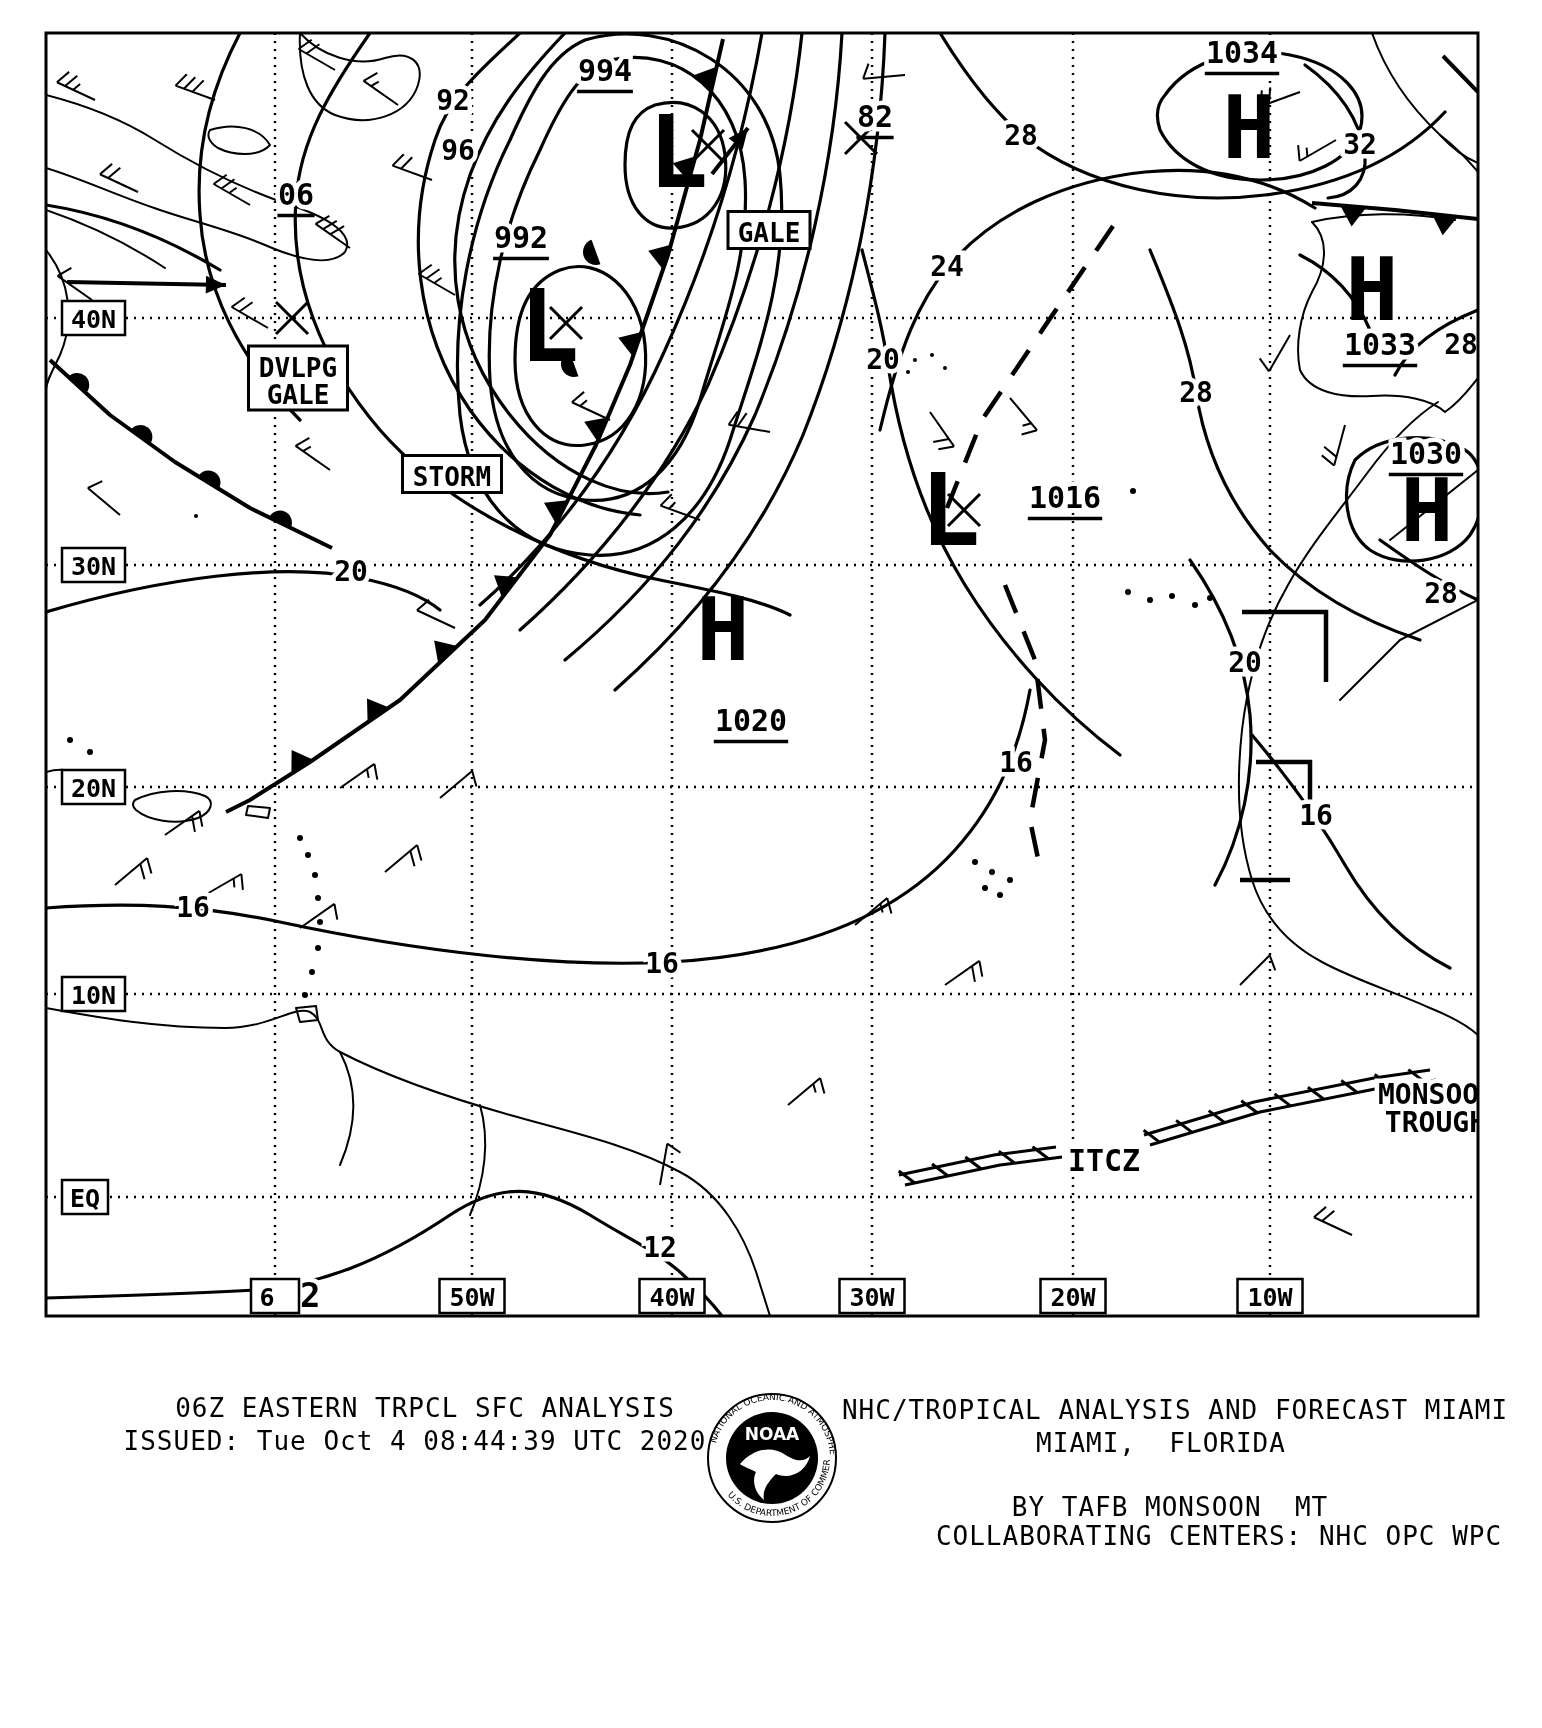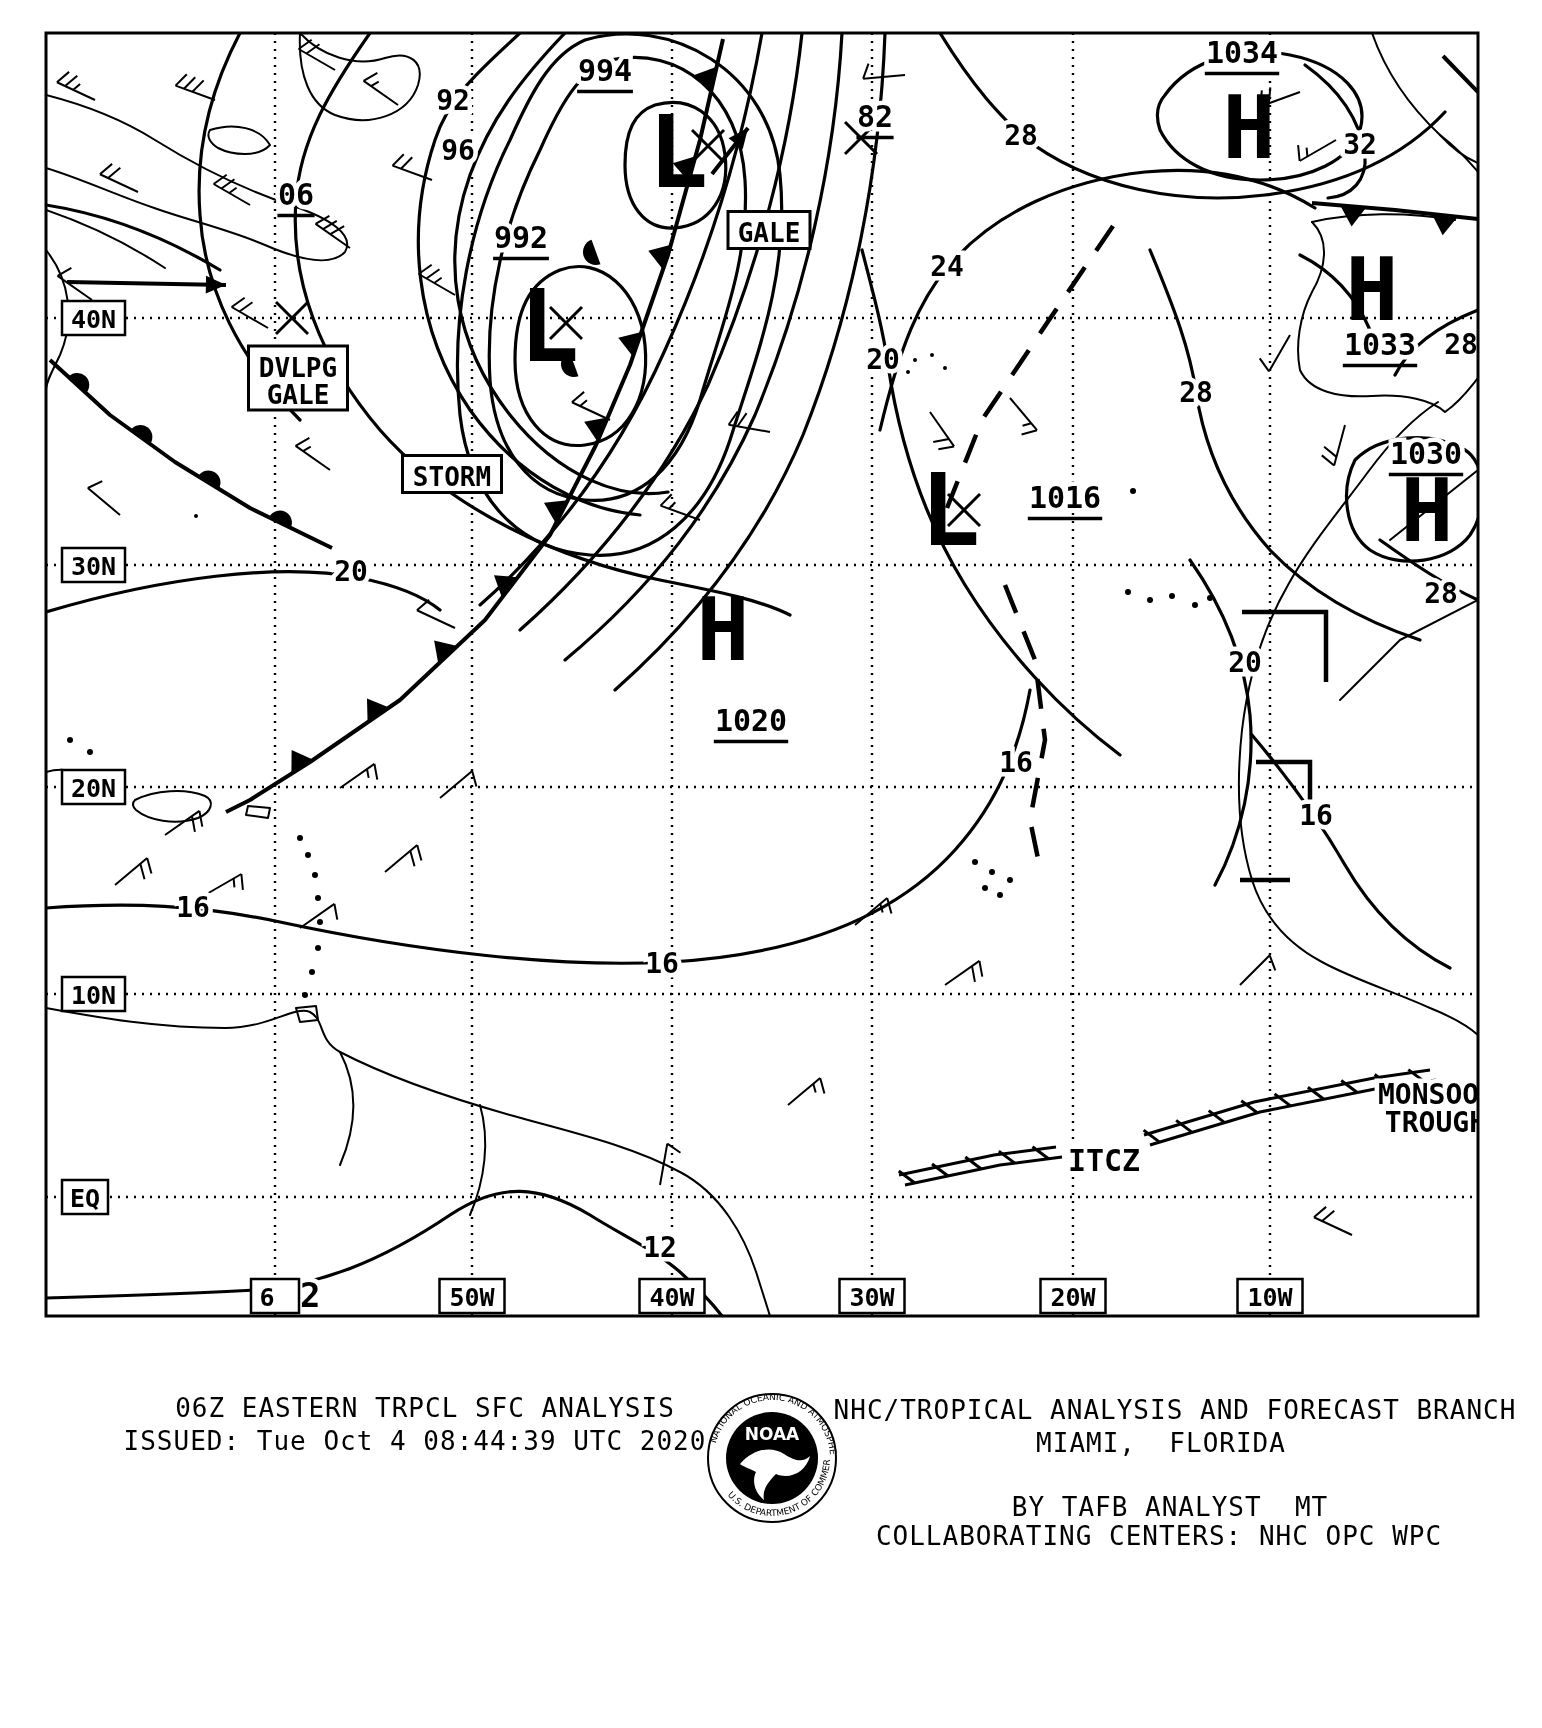--- a/index.html
+++ b/index.html
@@ -430,24 +430,24 @@
       <rect x="839.5" y="1279" width="65" height="34" fill="#fff" stroke="#000" stroke-width="2.5"></rect>
       <text x="872" y="1297" text-anchor="middle" dominant-baseline="central" font-size="25" font-weight="bold" font-family="DejaVu Sans Mono, monospace">30W</text>
       <rect x="1040.5" y="1279" width="65" height="34" fill="#fff" stroke="#000" stroke-width="2.5"></rect>
       <text x="1073" y="1297" text-anchor="middle" dominant-baseline="central" font-size="25" font-weight="bold" font-family="DejaVu Sans Mono, monospace">20W</text>
       <rect x="1237.5" y="1279" width="65" height="34" fill="#fff" stroke="#000" stroke-width="2.5"></rect>
       <text x="1270" y="1297" text-anchor="middle" dominant-baseline="central" font-size="25" font-weight="bold" font-family="DejaVu Sans Mono, monospace">10W</text>
     </svg>
 
   <div class="footer-line" style="left:425px; top:1393px;">06Z EASTERN TRPCL SFC ANALYSIS</div>
   <div class="footer-line" style="left:415px; top:1426px;">ISSUED: Tue Oct 4 08:44:39 UTC 2020</div>
-  <div class="footer-line" style="left:1175px; top:1395px;">NHC/TROPICAL ANALYSIS AND FORECAST BRANCH</div>
+  <div class="footer-line" style="left:1175px; top:1395px;">NHC/TROPICAL ANALYSIS AND FORECAST MIAMI</div>
   <div class="footer-line" style="left:1161px; top:1428px;">MIAMI,  FLORIDA</div>
-  <div class="footer-line" style="left:1170px; top:1492px;">BY TAFB ANALYST  MT</div>
-  <div class="footer-line" style="left:1159px; top:1521px;">COLLABORATING CENTERS: NHC OPC WPC</div>
+  <div class="footer-line" style="left:1170px; top:1492px;">BY TAFB MONSOON  MT</div>
+  <div class="footer-line" style="left:1219px; top:1521px;">COLLABORATING CENTERS: NHC OPC WPC</div>
 
   <svg id="logo" width="140" height="140" viewBox="0 0 140 140" style="left:702px; top:1388px;">
     <defs>
       <path id="ringT" d="M70,70 m-58,0 a58,58 0 1,1 116,0"></path>
       <path id="ringB" d="M70,70 m-58,0 a58,58 0 1,0 116,0"></path>
     </defs>
     <circle cx="70" cy="70" r="64" fill="#fff" stroke="#000" stroke-width="2"></circle>
     <text font-size="9" font-family="DejaVu Sans, sans-serif" fill="#000">
       <textPath href="#ringT" startOffset="8%" id="ring-top-text">NATIONAL OCEANIC AND ATMOSPHERIC ADMINISTRATION</textPath>
     </text>

